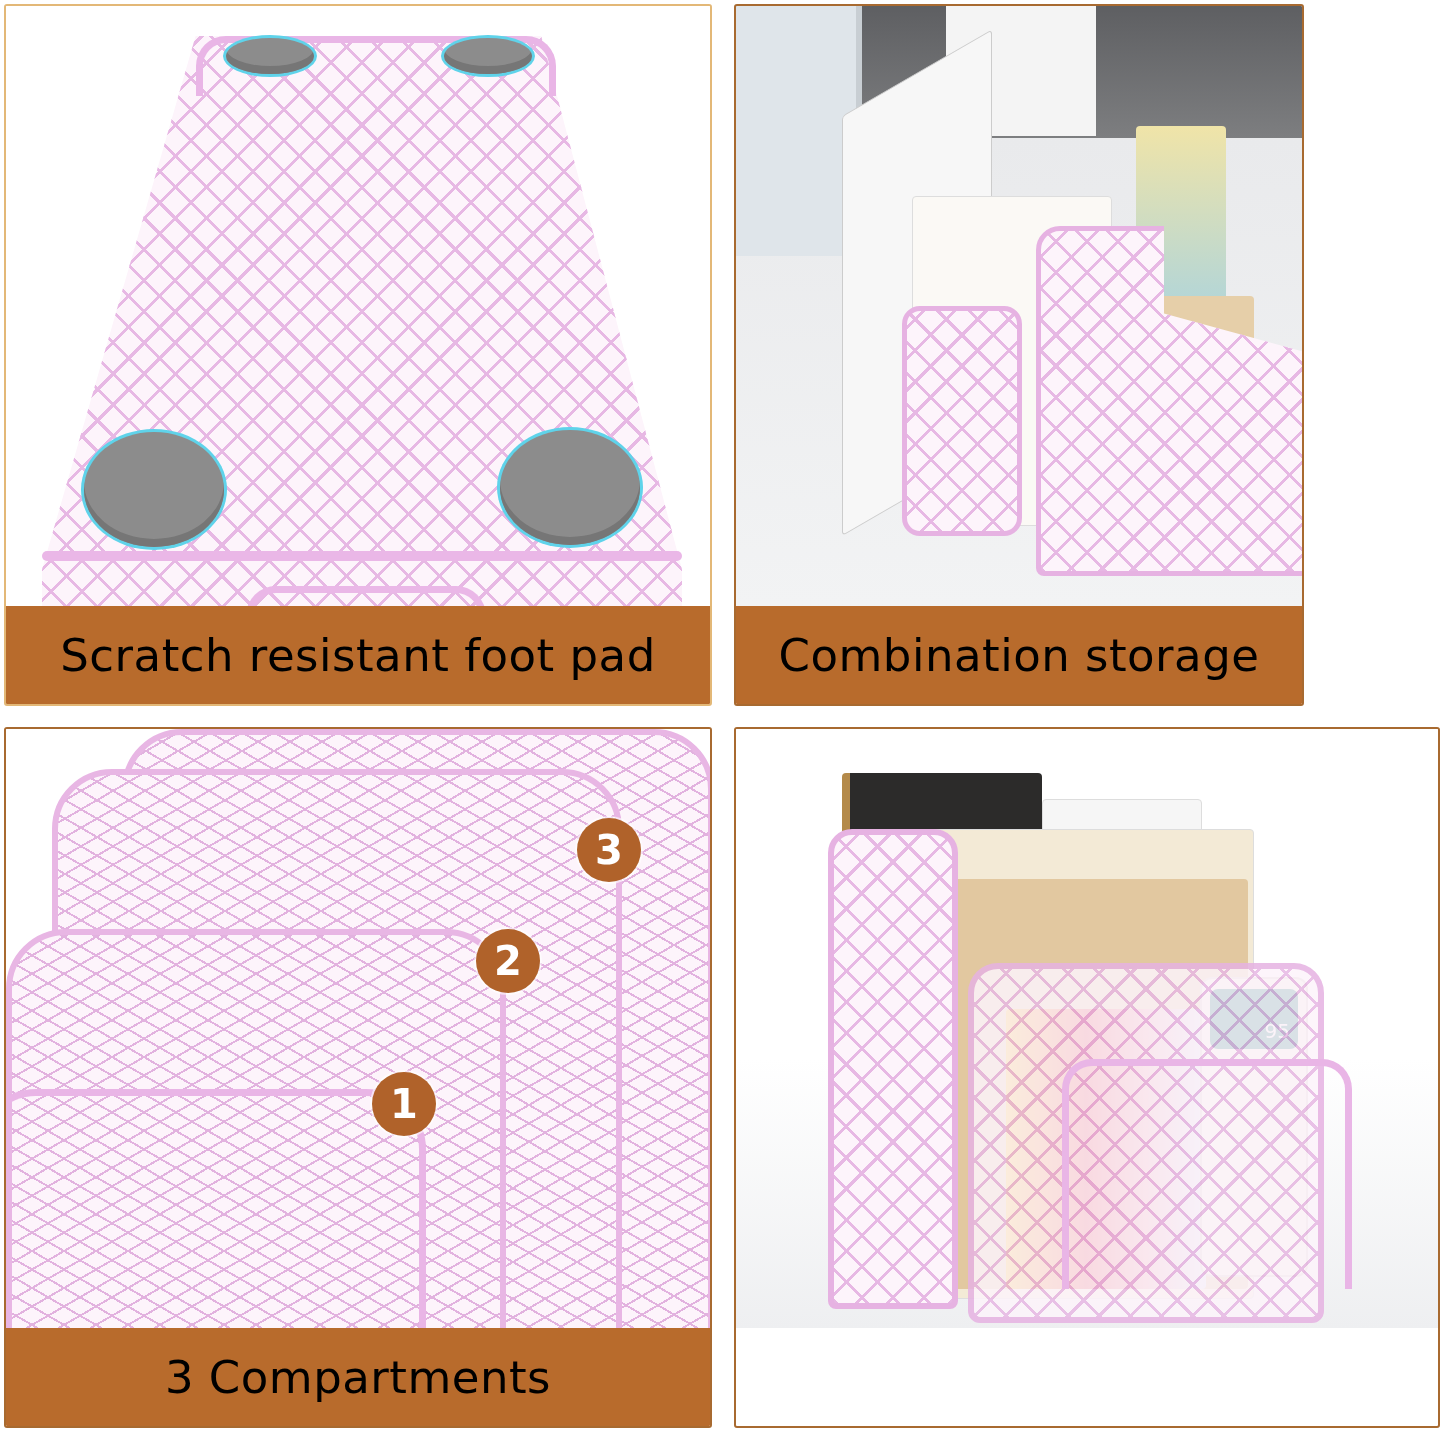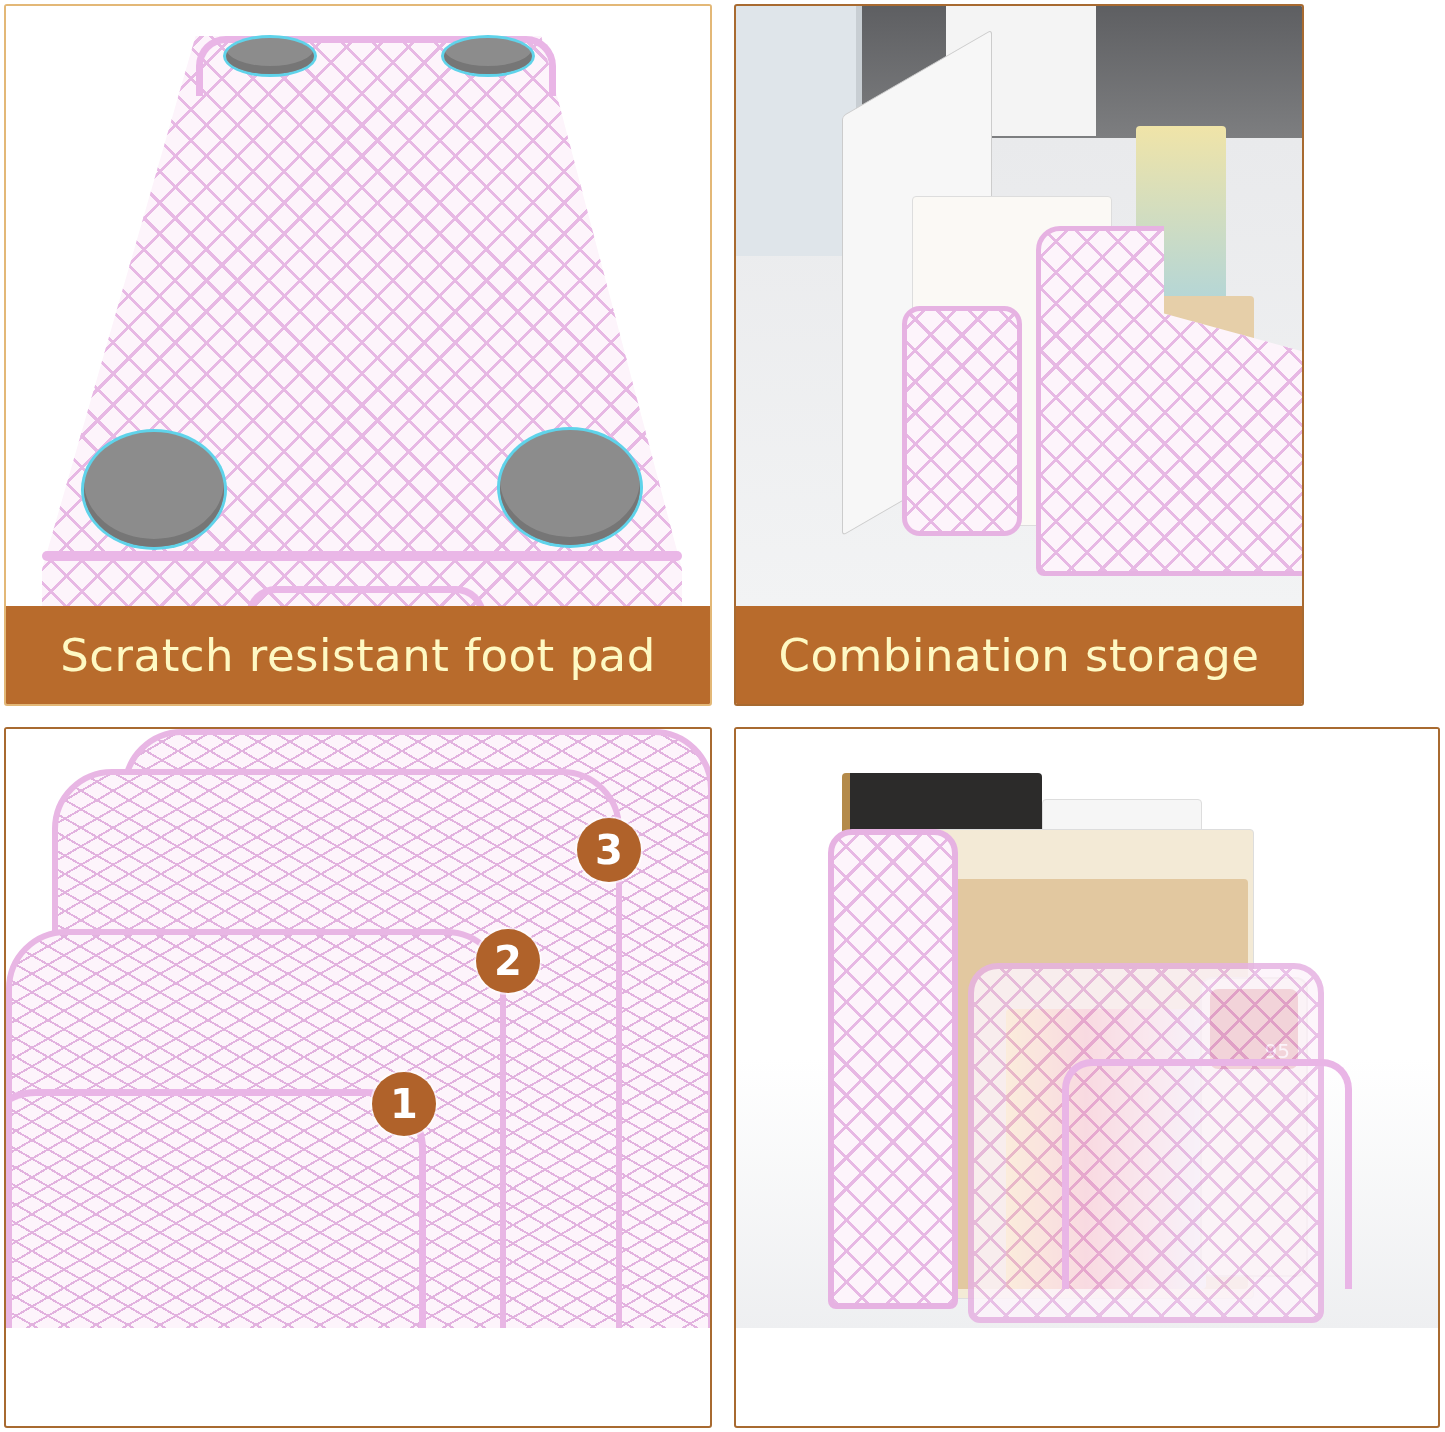--- a/index.html
+++ b/index.html
@@ -2,21 +2,21 @@
 <html><head>
 <meta charset="utf-8">
 <style>
   html,body{margin:0;padding:0;background:#ffffff;}
   body{width:1445px;height:1432px;position:relative;overflow:hidden;font-family:"DejaVu Sans","Liberation Sans",sans-serif;}
   .panel{position:absolute;box-sizing:border-box;overflow:hidden;border-radius:3px;}
   .panel.gold{border:2px solid #e3b877;}
   .panel.brown{border:2px solid #a86a30;}
   .img{position:absolute;left:0;top:0;right:0;bottom:98px;overflow:hidden;}
   .band{position:absolute;left:0;right:0;bottom:0;height:98px;background:#b86b2c;display:flex;align-items:center;justify-content:center;}
-  .band span{color:#fef9c3;font-size:45px;letter-spacing:0.5px;white-space:nowrap;}
+  .band span{color:#000000;font-size:45px;letter-spacing:0.5px;white-space:nowrap;}
   .badge{position:absolute;width:64px;height:64px;border-radius:50%;background:#b0622a;color:#fff;font-weight:bold;font-size:40px;display:flex;align-items:center;justify-content:center;box-shadow:0 0 0 2px rgba(255,255,255,0.6);}
   .mesh{position:absolute;background-color:#fdf4fb;
     background-image:
       repeating-linear-gradient(45deg, #e7b8e4 0 3px, transparent 3px 22px),
       repeating-linear-gradient(-45deg, #e7b8e4 0 3px, transparent 3px 22px);}
   .mesh.fine{background-image:
       repeating-linear-gradient(30deg, #e2b2df 0 2px, transparent 2px 16px),
       repeating-linear-gradient(-30deg, #e2b2df 0 2px, transparent 2px 16px);}
   .rail{position:absolute;border:7px solid #e9b5e6;border-radius:60px 60px 0 0;border-bottom:none;box-sizing:border-box;}
   .pad{position:absolute;border-radius:50%;background:#8c8c8c;box-shadow:0 0 0 3px #5fd3ea, inset 0 -8px 0 #767676;}
@@ -68,31 +68,34 @@
     <div class="badge" style="left:366px;top:343px;">
       <span>1</span>
     </div>
     <div class="badge" style="left:470px;top:200px;">
       <span>2</span>
     </div>
     <div class="badge" style="left:571px;top:89px;">
       <span>3</span>
     </div>
   </div>
+  <div class="band">
+    <span>3 Compartments</span>
+  </div>
 </div>
 
 <div class="panel brown" style="left:734px;top:727px;width:706px;height:701px;">
   <div class="img" style="background:linear-gradient(180deg,#ffffff 0,#ffffff 55%,#eeeff1 100%);">
     <div class="doc" style="left:106px;top:44px;width:200px;height:520px;background:#2c2b2a;border-left:8px solid #b48a4a;"></div>
     <div class="doc" style="left:306px;top:70px;width:160px;height:120px;background:#f6f6f6;border:1px solid #ddd;"></div>
     <div class="doc" style="left:162px;top:100px;width:356px;height:470px;background:#f3ead6;border:1px solid #ddd;"></div>
     <div class="doc" style="left:212px;top:150px;width:300px;height:410px;background:#e2c8a0;"></div>
     <div class="doc" style="left:270px;top:280px;width:200px;height:280px;background:linear-gradient(90deg,#f1c12a 0,#e24850 40%,#e9a0a8 70%,#dbe8f5 100%);"></div>
     <div class="doc" style="left:464px;top:248px;width:108px;height:300px;background:#f3efe6;border:2px solid #d8d2c6;border-radius:12px;">
-      <div style="position:absolute;left:8px;top:10px;right:8px;height:80px;background:#b91c1c;border-radius:8px;display:flex;align-items:flex-end;justify-content:flex-end;padding:6px 8px;box-sizing:border-box;">
+      <div style="position:absolute;left:8px;top:10px;right:8px;height:60px;background:#0f766e;border-radius:8px;display:flex;align-items:flex-end;justify-content:flex-end;padding:6px 8px;box-sizing:border-box;">
         <span style="color:#f2f2f2;font-size:20px;">95</span>
       </div>
     </div>
     <div class="mesh" style="left:92px;top:100px;width:130px;height:480px;border:6px solid #e6b2e2;border-radius:24px 24px 8px 8px;box-sizing:border-box;"></div>
     <div class="mesh" style="left:232px;top:234px;width:356px;height:360px;border:6px solid #e6b2e2;border-radius:30px 30px 12px 12px;box-sizing:border-box;clip-path:polygon(0 0,100% 0,100% 100%,0 100%);opacity:0.85;"></div>
     <div class="rail" style="left:326px;top:330px;width:290px;height:230px;border-radius:30px 30px 0 0;"></div>
   </div>
 </div>
 
 </body></html>

